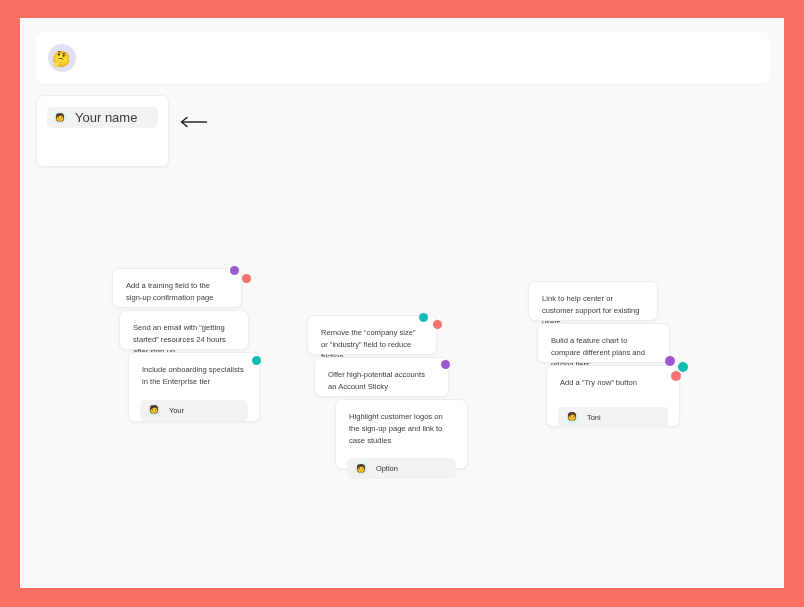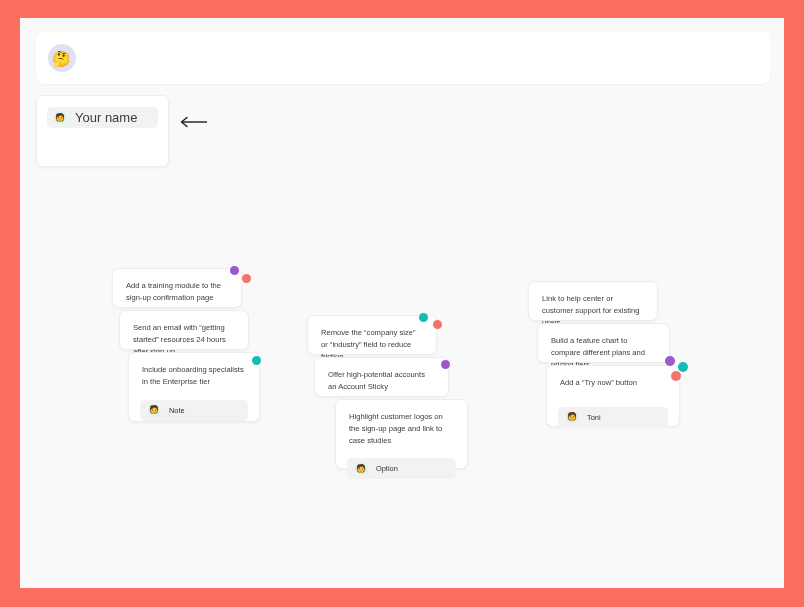--- a/index.html
+++ b/index.html
@@ -202,32 +202,32 @@
     <svg width="30" height="12" viewBox="0 0 30 12">
       <line x1="4" y1="6" x2="29" y2="6" stroke="#1A1A1A" stroke-width="1.4"></line>
       <polyline points="9,1.5 3.5,6 9,10.5" fill="none" stroke="#1A1A1A" stroke-width="1.4" stroke-linecap="round" stroke-linejoin="round"></polyline>
     </svg>
   </div>
 
 
   <div class="cluster" id="cluster-left" style="left:92px; top:234px;">
 
     <div class="note" style="left:0px;  top:16px;  width:130px; height:40px;">
-      <div class="note-text">Add a training module to the sign-up confirmation page</div>
+      <div class="note-text">Add a training field to the sign-up confirmation page</div>
     </div>
 
     <div class="note" style="left:7px;  top:58px;  width:130px; height:40px;">
       <div class="note-text">Send an email with “getting started” resources 24 hours after sign-up</div>
     </div>
 
     <div class="note" style="left:16px; top:100px; width:132px; height:70px;">
       <div class="note-text">Include onboarding specialists in the Enterprise tier</div>
       <div class="author-pill">
         <span class="avatar">🧑</span>
-        <span class="pill-label">Note</span>
+        <span class="pill-label">Your</span>
       </div>
     </div>
 
     <span class="dot" style="left:118px; top:14px;  background:#9B59D0;"></span>
     <span class="dot" style="left:130px; top:22px;  background:#F2726F;"></span>
     <span class="dot" style="left:140px; top:104px; background:#12BCB4;"></span>
   </div>
 
   <div class="cluster" id="cluster-middle" style="left:287px; top:281px;">
 

